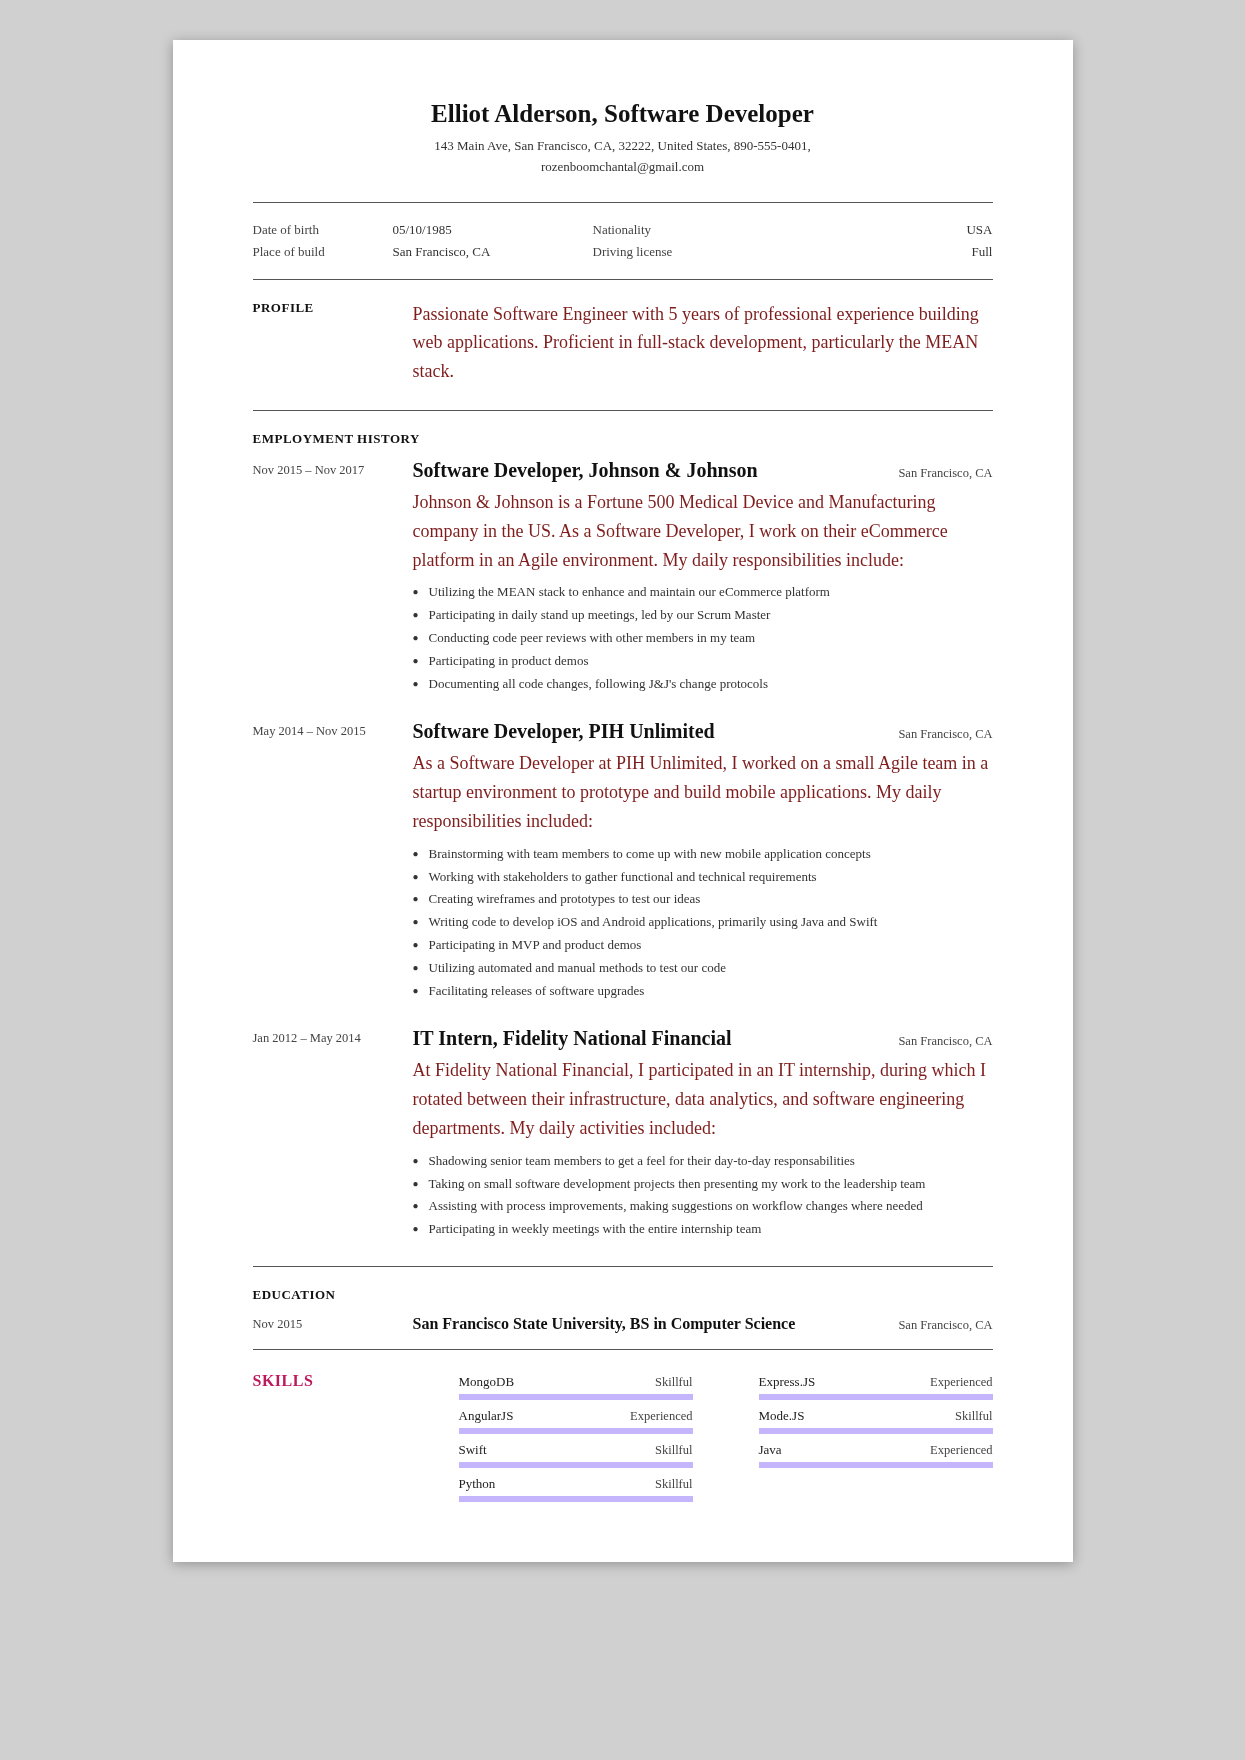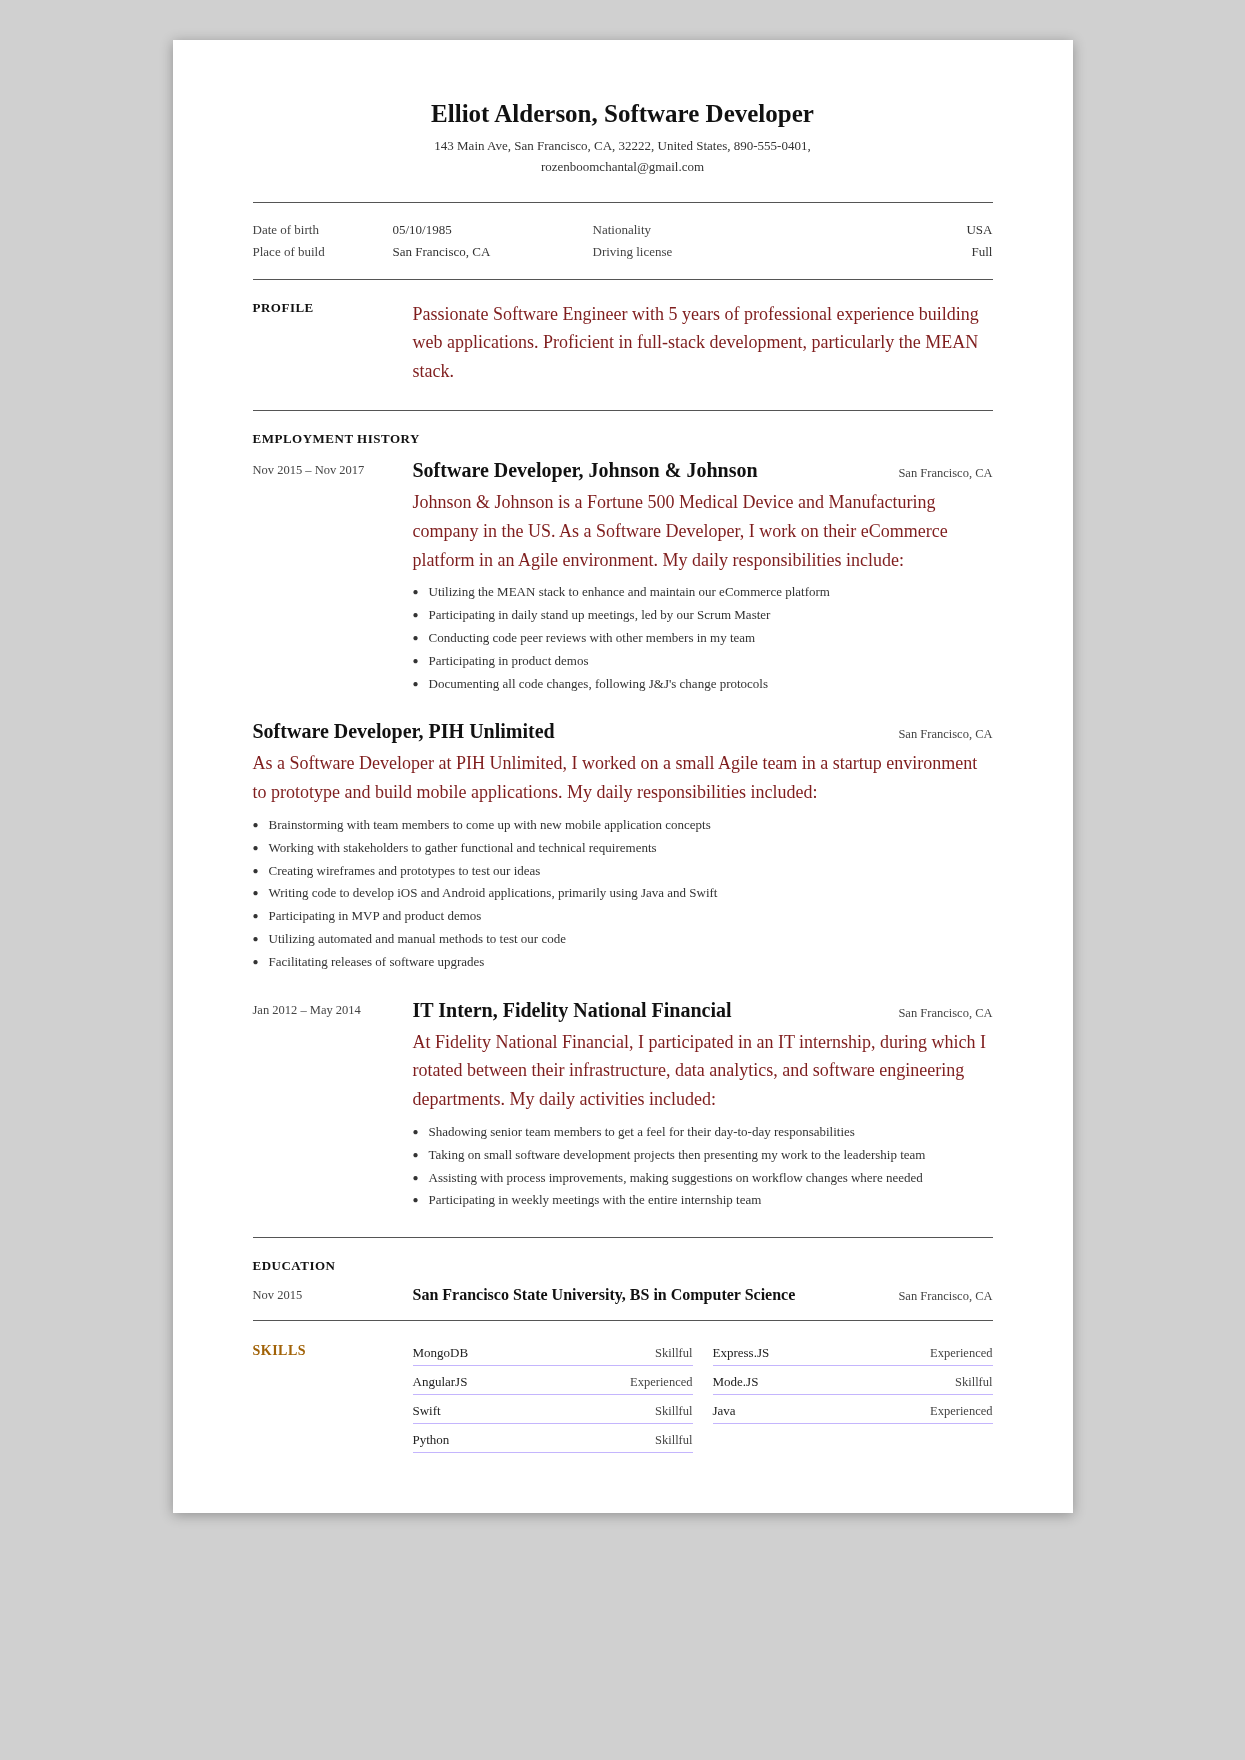--- a/index.html
+++ b/index.html
@@ -202,41 +202,42 @@
     }
 
     .skills-header-row {
       display: flex;
       gap: 0;
     }
 
     .skills-label {
       width: 160px;
       min-width: 160px;
-      font-size: 14px;
+      font-size: 16px;
       font-weight: bold;
       letter-spacing: 0.5px;
       text-transform: uppercase;
-      color: #a16207;
+      color: #be185d;
       padding-top: 2px;
     }
 
     .skills-grid {
       flex: 1;
       display: grid;
       grid-template-columns: 1fr 1fr;
       gap: 4px 20px;
     }
 
     .skill-row {
       display: flex;
       justify-content: space-between;
       align-items: baseline;
-      border-bottom: 1px solid #c4b5fd;
+      border-bottom: 6px solid #c4b5fd;
       padding: 4px 0;
+      margin-left: 46px;
     }
 
     .skill-name {
       font-size: 13px;
       color: #222;
       font-weight: normal;
     }
 
     .skill-level {
       font-size: 12.5px;
@@ -319,20 +320,23 @@
           <li>Utilizing the MEAN stack to enhance and maintain our eCommerce platform</li>
           <li>Participating in daily stand up meetings, led by our Scrum Master</li>
           <li>Conducting code peer reviews with other members in my team</li>
           <li>Participating in product demos</li>
           <li>Documenting all code changes, following J&amp;J's change protocols</li>
         </ul>
       </div>
     </div>
 
     <div class="employment-entry">
+      <div class="entry-date">
+        <span>May 2014 – Nov 2015</span>
+      </div>
       <div class="entry-content">
         <div class="entry-title-row">
           <span class="entry-title">Software Developer, PIH Unlimited</span>
           <span class="entry-location">San Francisco, CA</span>
         </div>
         <p class="entry-desc">As a Software Developer at PIH Unlimited, I worked on a small Agile team in a startup environment to prototype and build mobile applications. My daily responsibilities included:</p>
         <ul class="entry-bullets">
           <li>Brainstorming with team members to come up with new mobile application concepts</li>
           <li>Working with stakeholders to gather functional and technical requirements</li>
           <li>Creating wireframes and prototypes to test our ideas</li>

